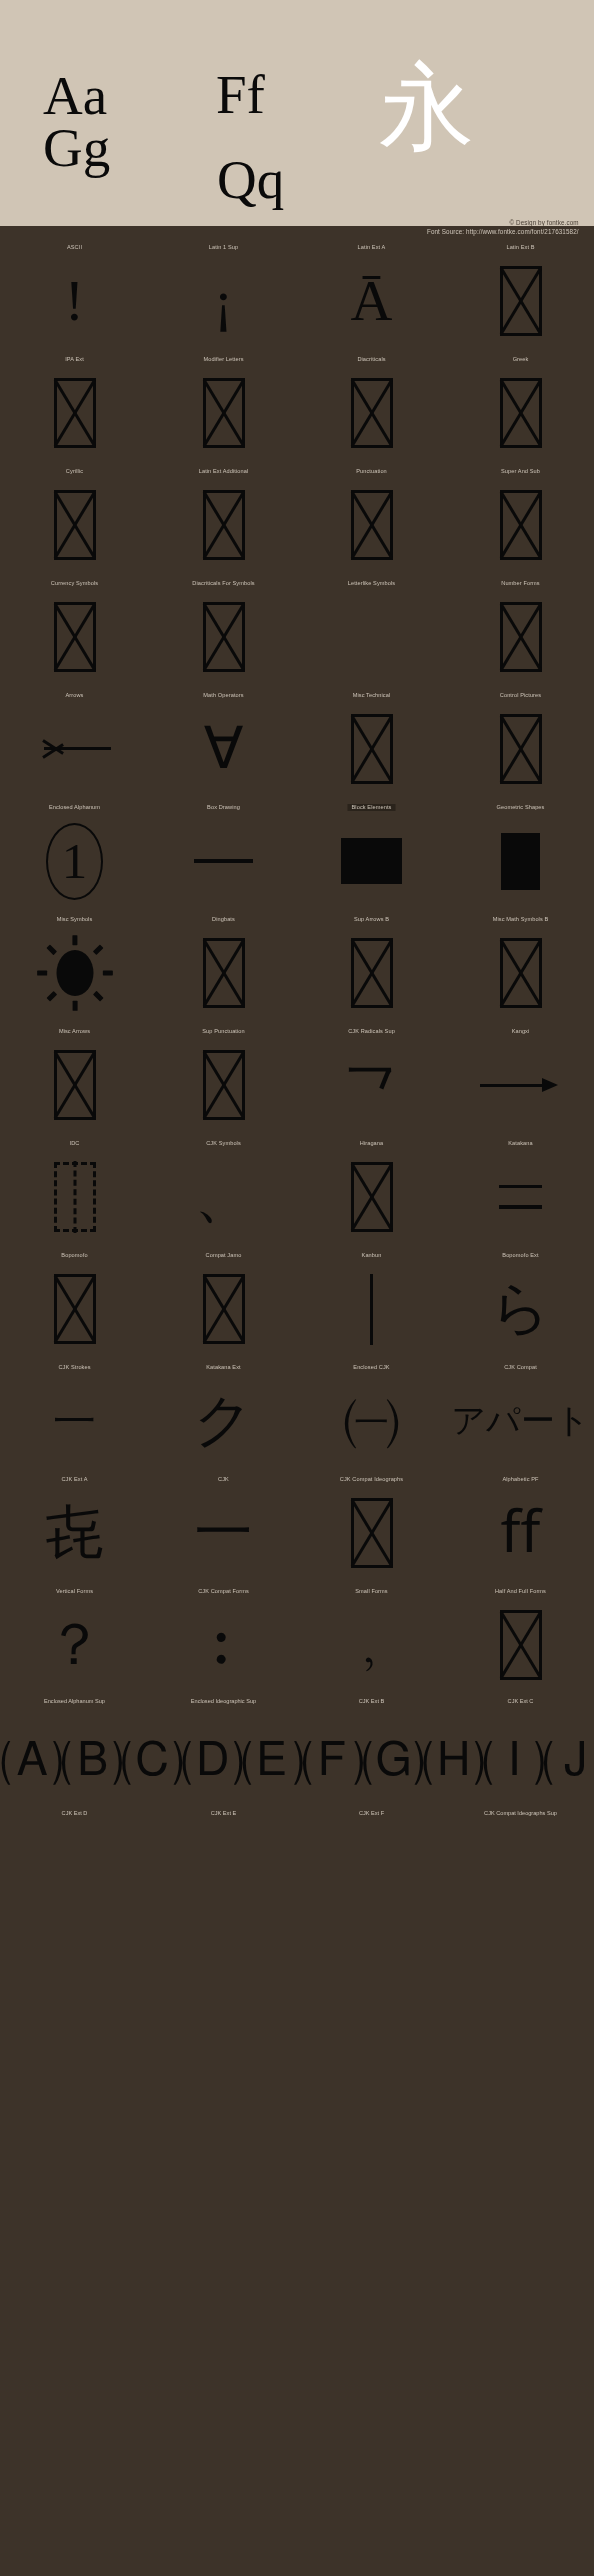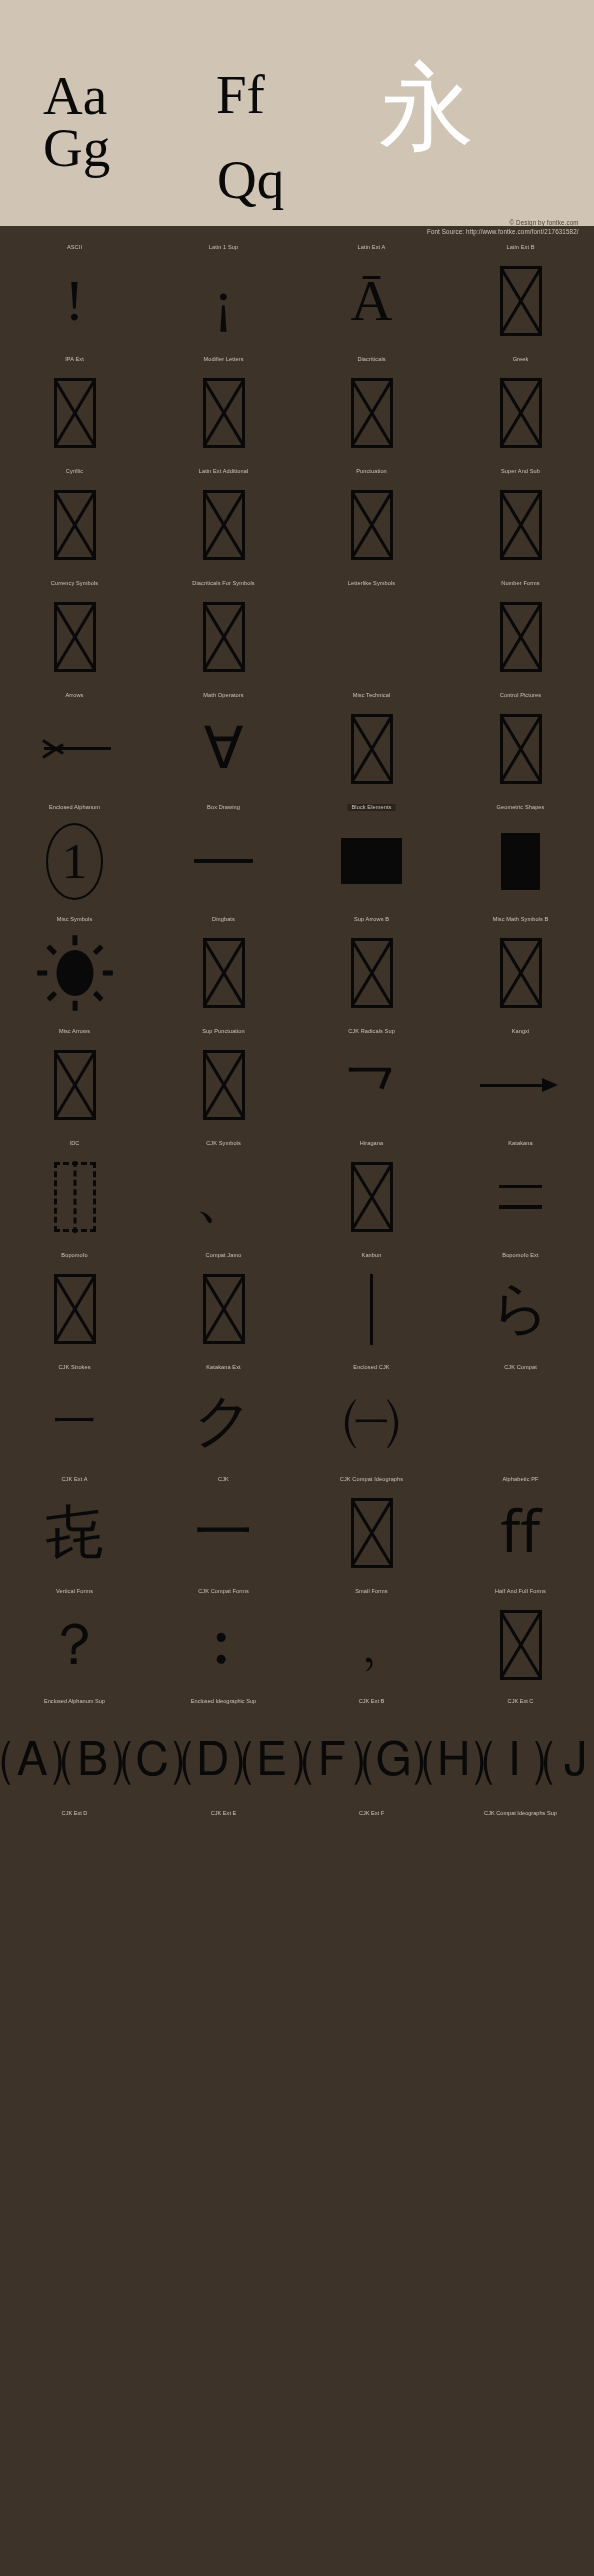--- a/index.html
+++ b/index.html
@@ -481,20 +481,21 @@
       <div class="cell" style="left: 149px;">
         <div class="lbl">Katakana Ext</div>
         <div class="gly">ク</div>
       </div>
       <div class="cell" style="left: 297px;">
         <div class="lbl">Enclosed CJK</div>
         <div class="gly">㈠</div>
       </div>
       <div class="cell" style="left: 446px;">
         <div class="lbl">CJK Compat</div>
+        <div class="gly xs">アパート</div>
       </div>
     </div>
     <div class="grid-row">
       <div class="cell" style="left: 0px;">
         <div class="lbl">CJK Ext A</div>
         <div class="gly">㐂</div>
       </div>
       <div class="cell" style="left: 149px;">
         <div class="lbl">CJK</div>
         <div class="gly">一</div>

